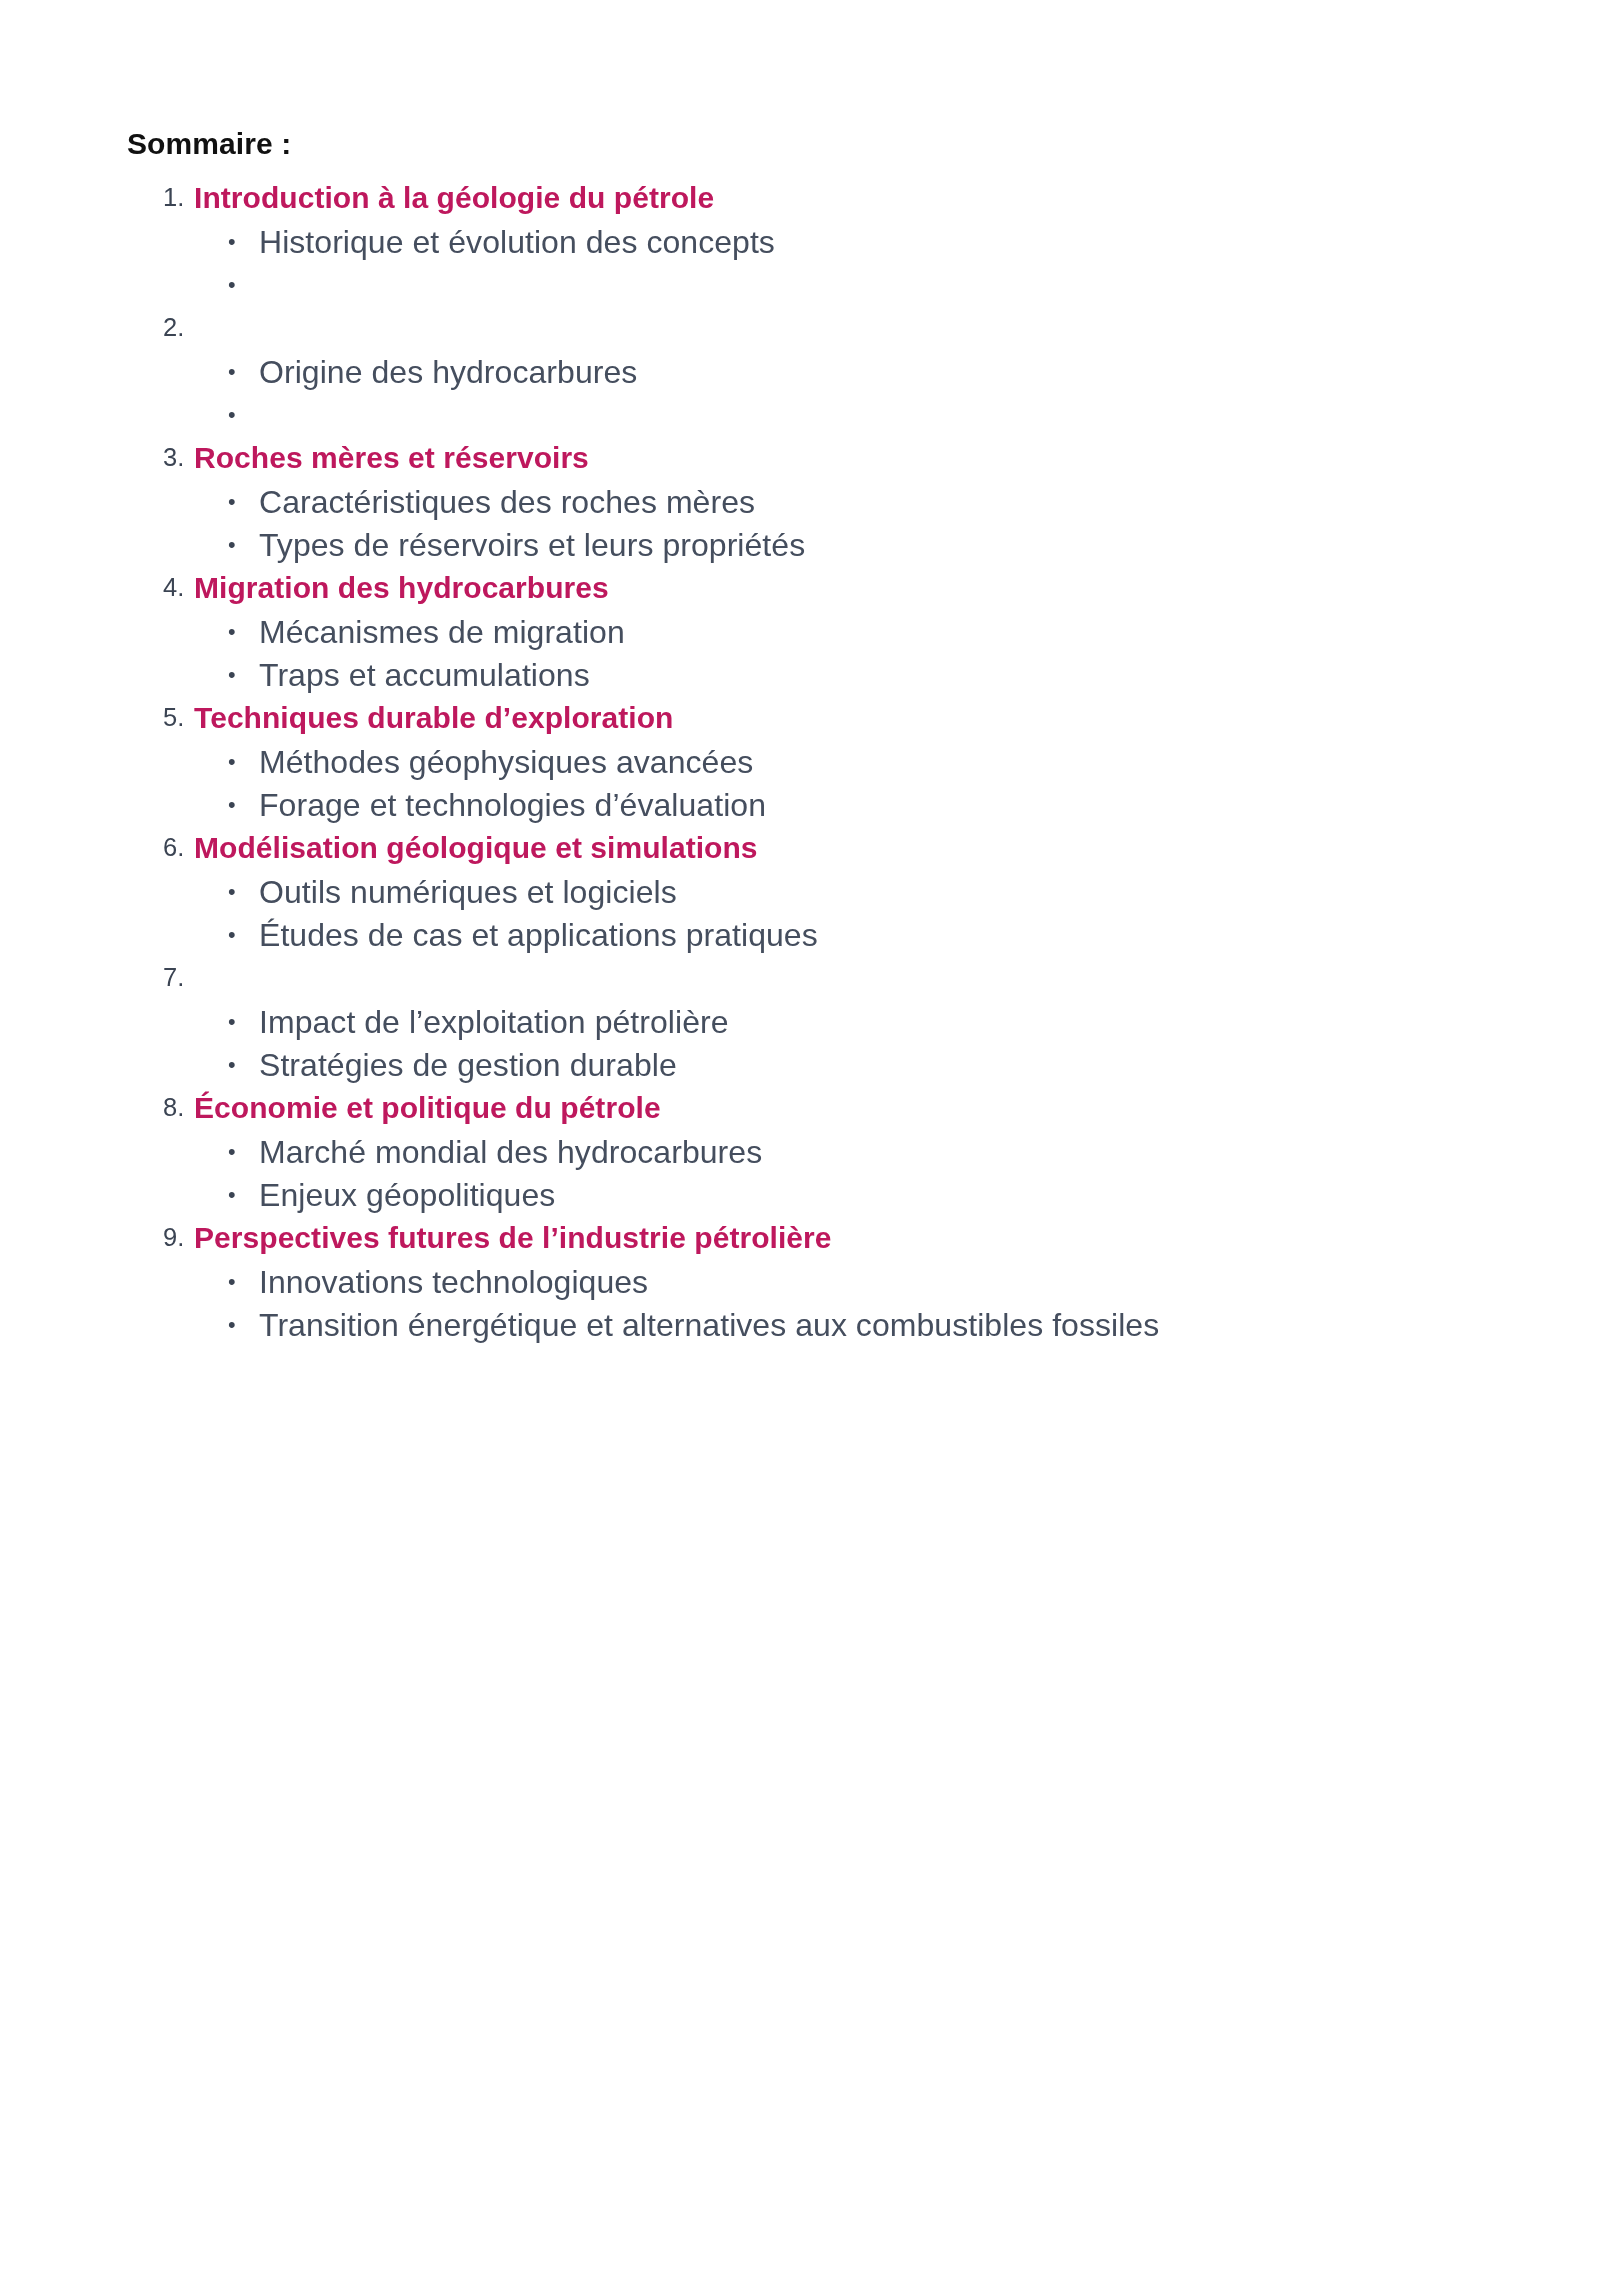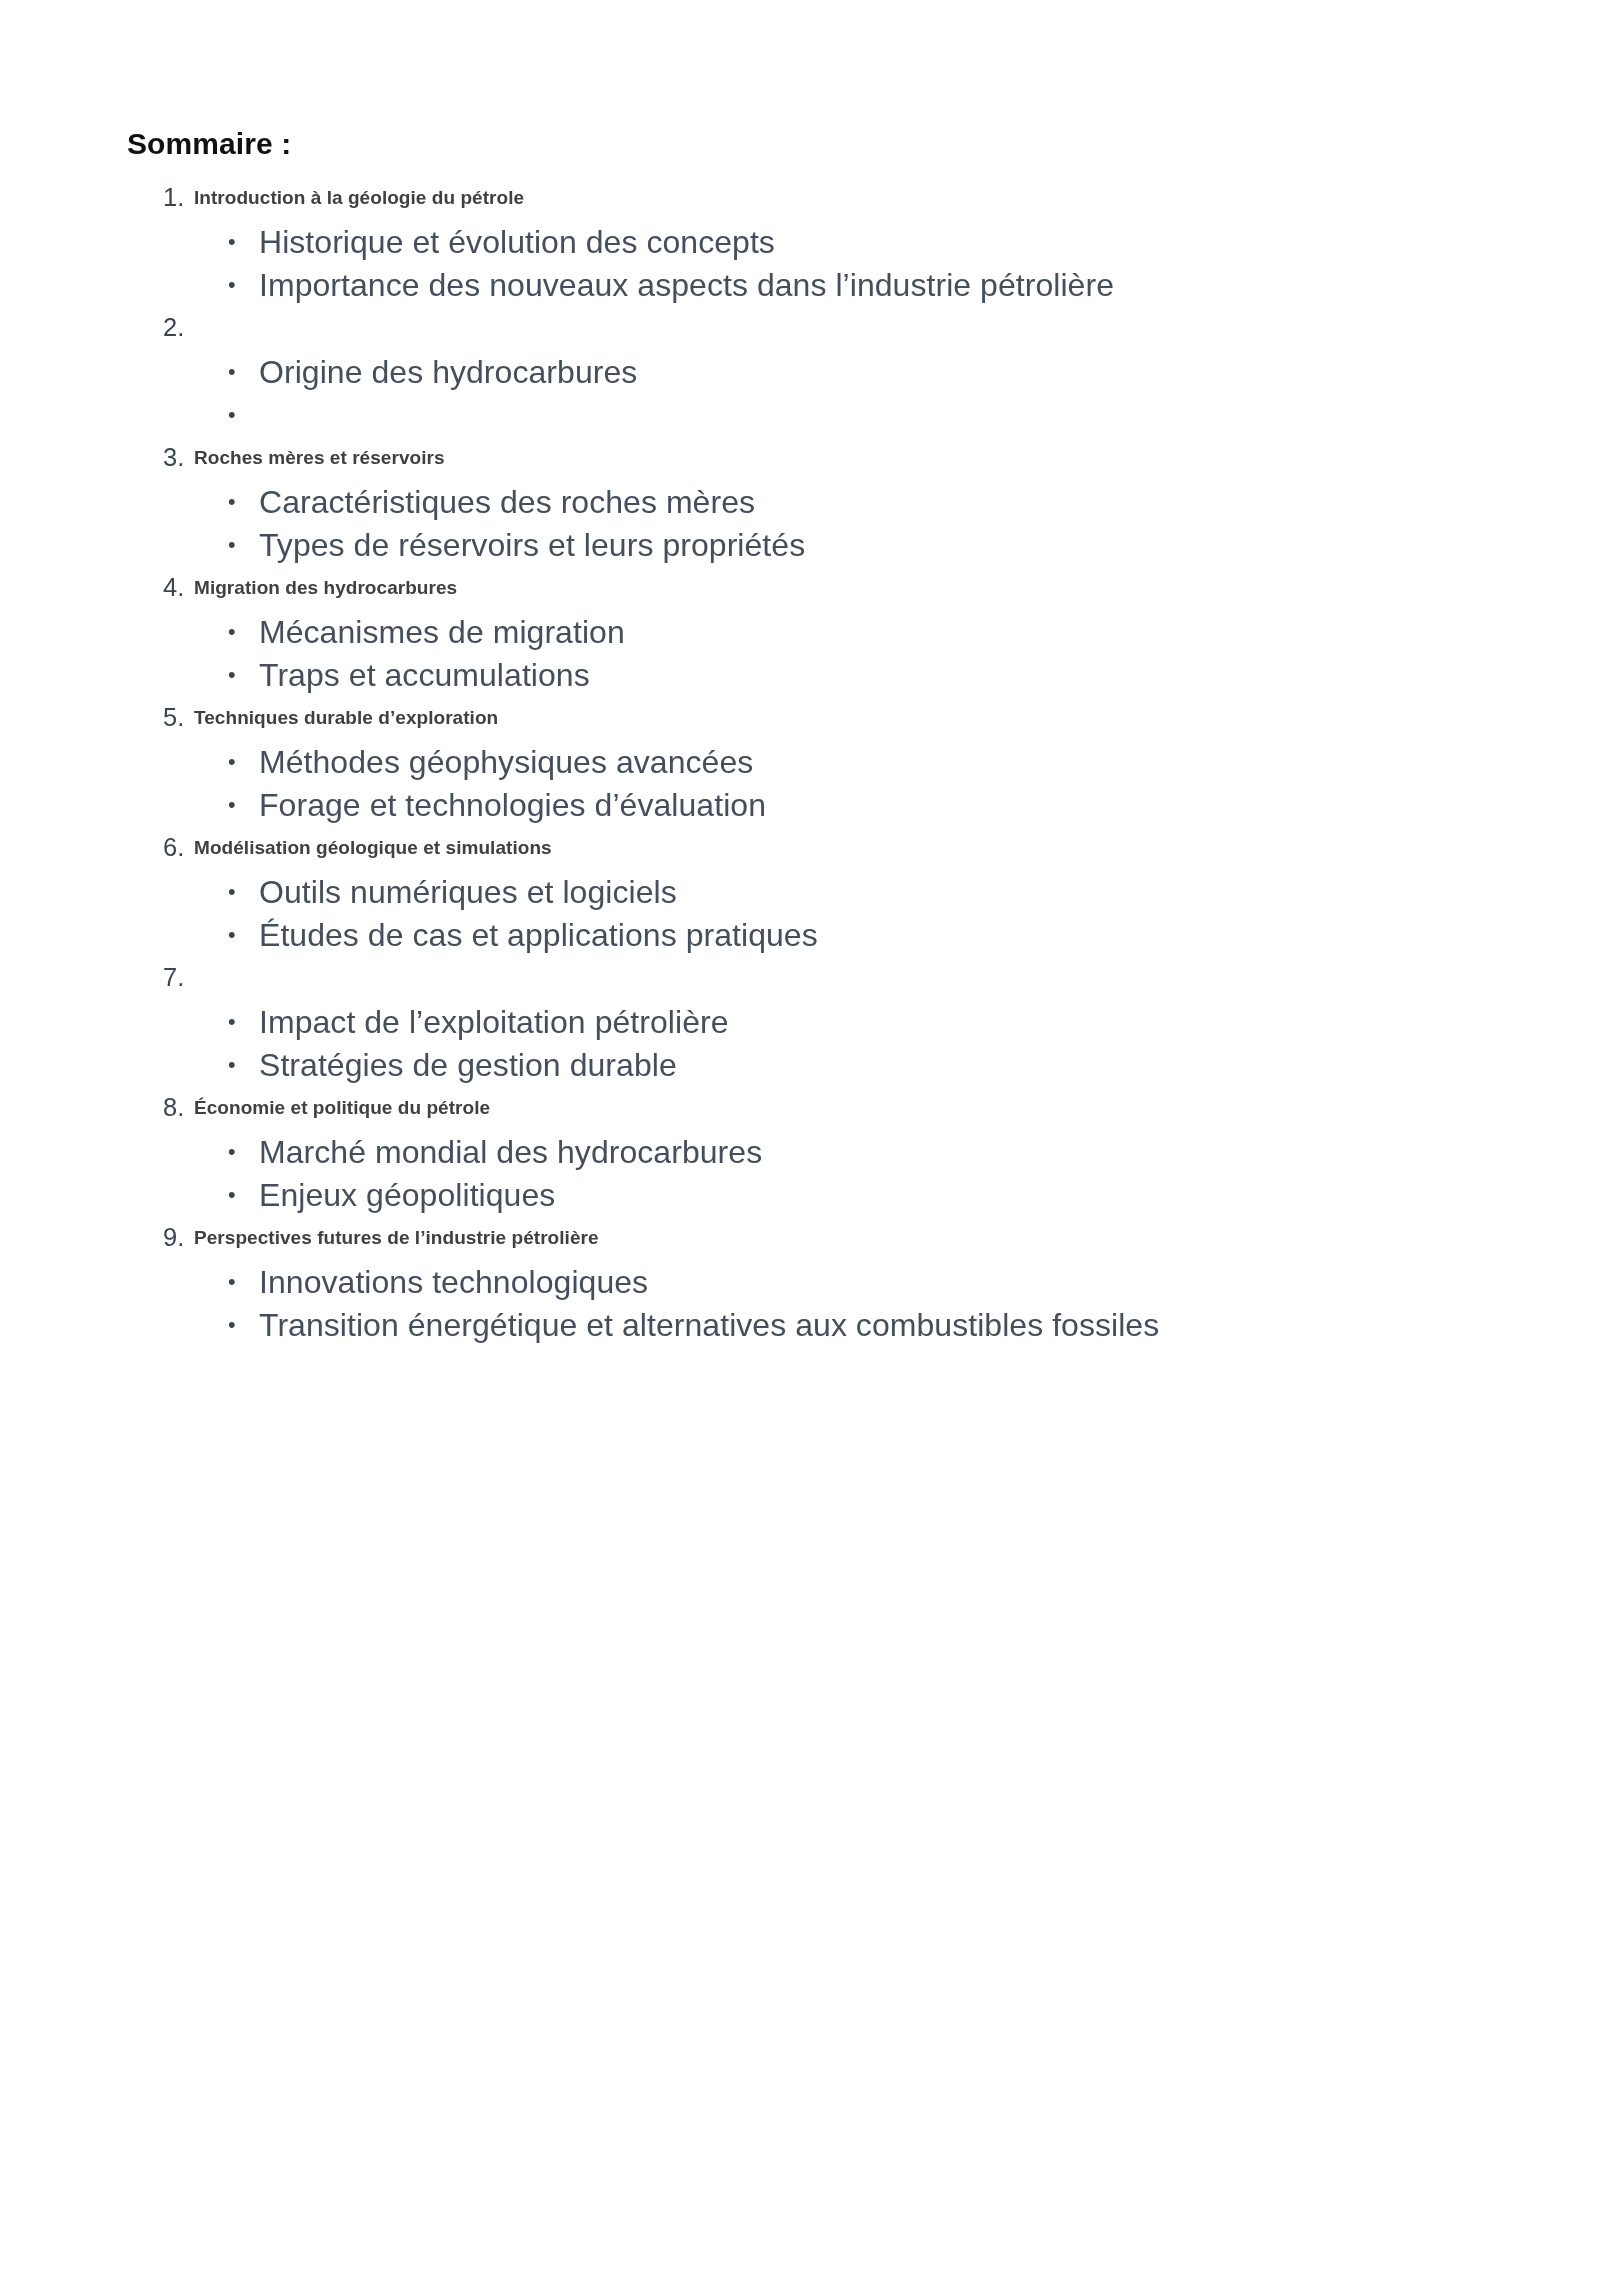--- a/index.html
+++ b/index.html
@@ -57,24 +57,24 @@
   .sec-num {
     width: 31px;
     flex: 0 0 31px;
     font-size: 25.5px;
     line-height: 31px;
     color: #3b4453;
     font-weight: normal;
     text-align: left;
   }
   .sec-title {
-    font-size: 19px;
+    font-size: 30px;
     line-height: 31px;
     font-weight: bold;
-    color: #404040;
+    color: #be185d;
     white-space: nowrap;
     letter-spacing: 0.05px;
   }
   .sub {
     position: relative;
     height: 43px;
     display: flex;
     align-items: flex-start;
     padding-left: 228px;
   }
@@ -113,21 +113,20 @@
           <span class="sec-num">1.</span>
           <span class="sec-title">Introduction à la géologie du pétrole</span>
         </div>
         <div class="sub-group">
           <div class="sub">
             <span class="sub-bullet">•</span>
             <span class="sub-text">Historique et évolution des concepts</span>
           </div>
           <div class="sub">
             <span class="sub-bullet">•</span>
-            <span class="sub-text">Importance des nouveaux aspects dans l’industrie pétrolière</span>
           </div>
         </div>
       </div>
 
       <div class="section">
         <div class="section-head">
           <span class="sec-num">2.</span>
         </div>
         <div class="sub-group">
           <div class="sub">

